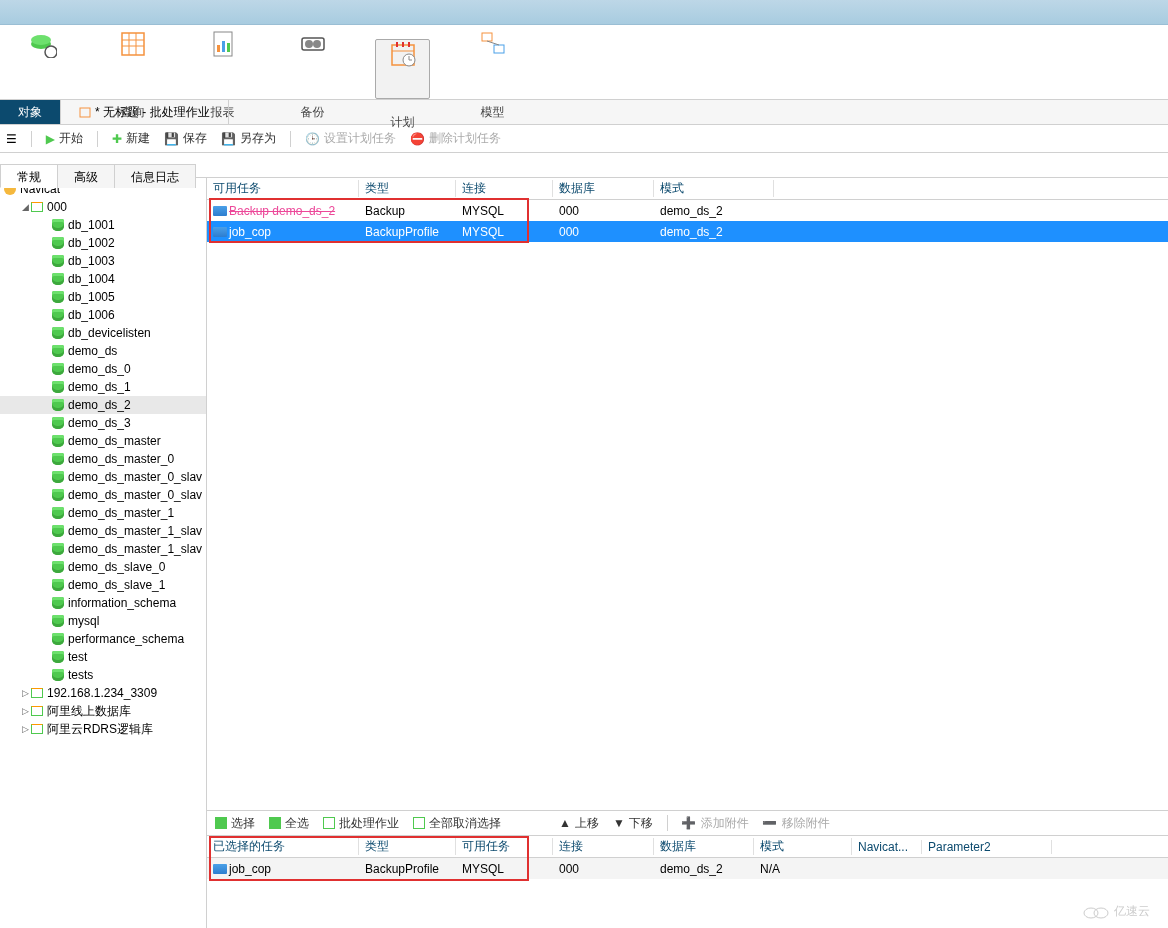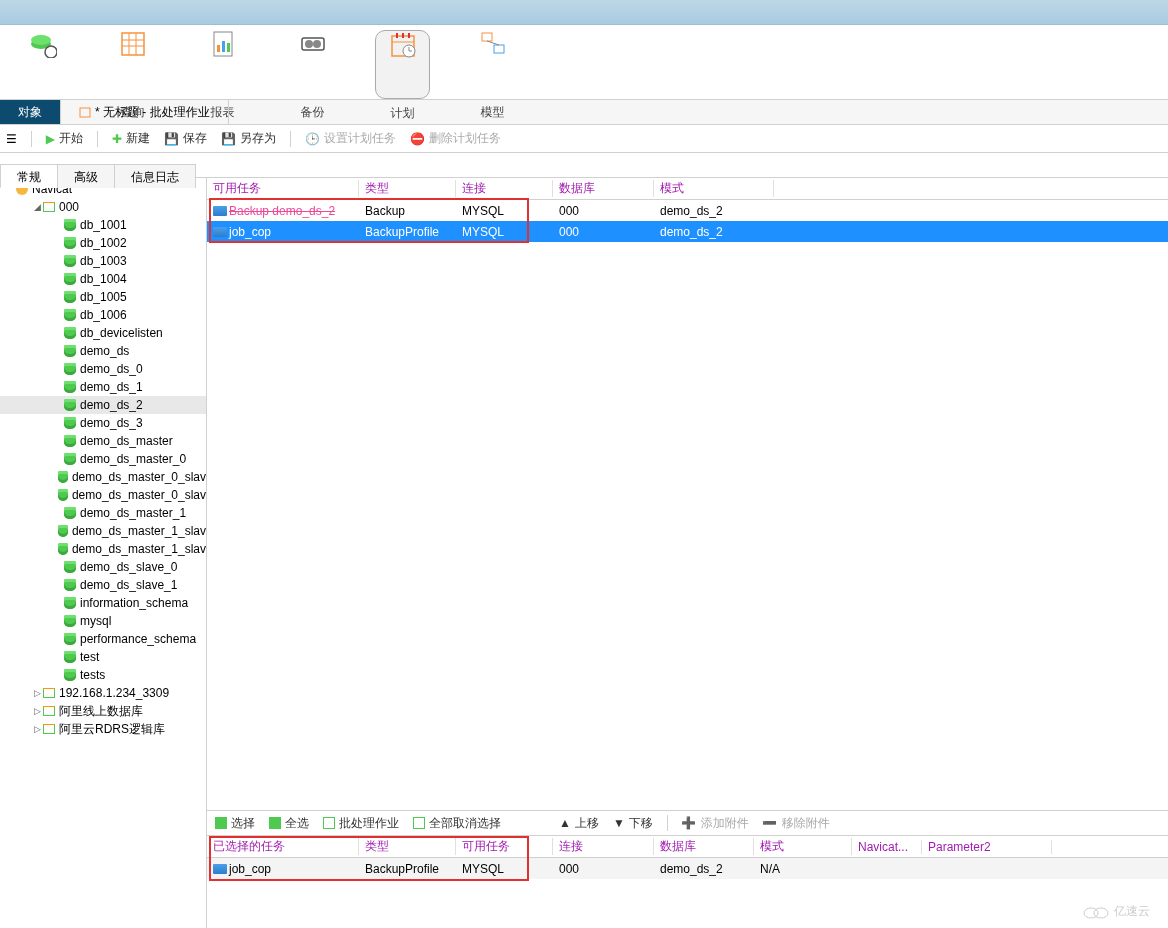--- a/index.html
+++ b/index.html
@@ -1,45 +1,45 @@
 <!DOCTYPE html>
 <html><head>
 <meta charset="utf-8">
 <style>
 * { margin: 0; padding: 0; box-sizing: border-box; font-family: "Microsoft YaHei", Arial, sans-serif; font-size: 12px; }
 body { background: #fff; width: 1168px; height: 928px; overflow: hidden; position: relative;}
 .titlebar { height: 25px; background: linear-gradient(#bdd7e7,#a8cce0); border-bottom:1px solid #9abed4;}
 .ribbon { display: flex; background: #fff; padding: 5px 0 0 15px; border-bottom: 1px solid #d0d0d0; height: 75px; gap: 35px;}
 .ribbon-item { display:flex; flex-direction:column; align-items:center; justify-content:flex-start; width:55px; cursor:pointer; padding-bottom:6px;gap:43px;}
-.ribbon-item.active { border:1px solid #aaa; background:#f2f2f2; border-radius:10px;}
+.ribbon-item.active { border:1px solid #aaa; background:#f2f2f2; border-radius:2px;margin-top:9px;}
 .ribbon-ico { width:30px; height:30px; display:flex; align-items:center; justify-content:center;}
 .ribbon-label { color:#444; margin-top:3px;}
 .tabstrip { display:flex; background:#f6f6f6; border-bottom:1px solid #d0d0d0; height:25px;}
 .tab { padding:4px 18px; border-right:1px solid #d0d0d0; cursor:pointer; display:flex; align-items:center; gap:4px;}
 .tab.active { background:#0c4a6e; color:#fff;}
 .secondbar { display:flex; align-items:center; height:28px; border-bottom:1px solid #d0d0d0; padding:0 6px; gap:14px;}
 .sb-item { display:flex; align-items:center; gap:4px; color:#333; cursor:pointer;}
 .sb-item.disabled { color:#aaa;}
 .sb-divider { width:1px; height:16px; background:#d0d0d0;}
 .subtabstrip { display:flex; height:25px; border-bottom:1px solid #d0d0d0; background:#fff;}
 .subtab { padding:4px 16px; border:1px solid #d0d0d0; border-bottom:none; margin-right:-1px; background:#f5f5f5; cursor:pointer; position:relative; top:11px;}
 .subtab.active { background:#fff; border-bottom:1px solid #fff;}
 .main { display:flex; height: 750px;}
 .sidebar { width:207px; border-right:1px solid #d0d0d0; overflow:hidden;}
 .tree { padding:2px 0;}
-.tree-row { display:flex; align-items:center; height:18px; padding-left:16px; cursor:pointer; white-space:nowrap;}
+.tree-row { display:flex; align-items:center; height:18px; padding-left:4px; cursor:pointer; white-space:nowrap;}
 .tree-row.selected { background:#e8e8e8;}
 .tree-ind { display:inline-block;}
 .exp { width:11px; text-align:center; color:#666; font-size:9px;}
 .ico-db { width:12px; height:12px; display:inline-block; background:#4FC94F; border-radius:2px 2px 5px 5px; margin-right:4px; box-shadow: inset 0 -3px 0 #3da83d, inset 0 3px 0 #6de06d;}
 .ico-conn { width:12px; height:10px; display:inline-block; border:1px solid #4FC94F; border-top-color:#f90; margin-right:4px;}
 .ico-nav { width:12px; height:12px; background:#f5b83d; border-radius:50%; display:inline-block; margin-right:4px;}
 .content { flex:1; display:flex; flex-direction:column;}
 .grid-head { display:flex; background:#fff; border-bottom:1px solid #d0d0d0; height:22px; align-items:center;}
-.gh { padding:0 6px; border-right:1px solid #e0e0e0; color:#a21caf;}
+.gh { padding:0 6px; border-right:1px solid #e0e0e0; color:#0c4a6e;}
 .c1{width:152px}.c2{width:97px}.c3{width:97px}.c4{width:101px}.c5{width:120px}
 .grid-row { display:flex; height:21px; align-items:center;}
 .grid-row.sel { background:#1e90ff; color:#fff;}
 .gc { padding:0 6px;}
 .strike { text-decoration:line-through; color:#ec4899;}
 .redbox { position:absolute; border:2px solid #e03030; pointer-events:none;}
 .ico-cell { width:14px; height:10px; display:inline-block; vertical-align:middle; margin-right:2px; background:linear-gradient(#4aa0e8,#2d7dcf); border-radius:1px;}
 .bottom-bar { display:flex; align-items:center; height:26px; border-top:1px solid #d0d0d0; border-bottom:1px solid #d0d0d0; padding:0 8px; gap:14px;}
 .bottom-grid-head { display:flex; border-bottom:1px solid #d0d0d0; height:22px; align-items:center; background:#fff;}
 .bc1{width:152px}.bc2{width:97px}.bc3{width:97px}.bc4{width:101px}.bc5{width:100px}.bc6{width:98px}.bc7{width:70px}.bc8{width:130px}

